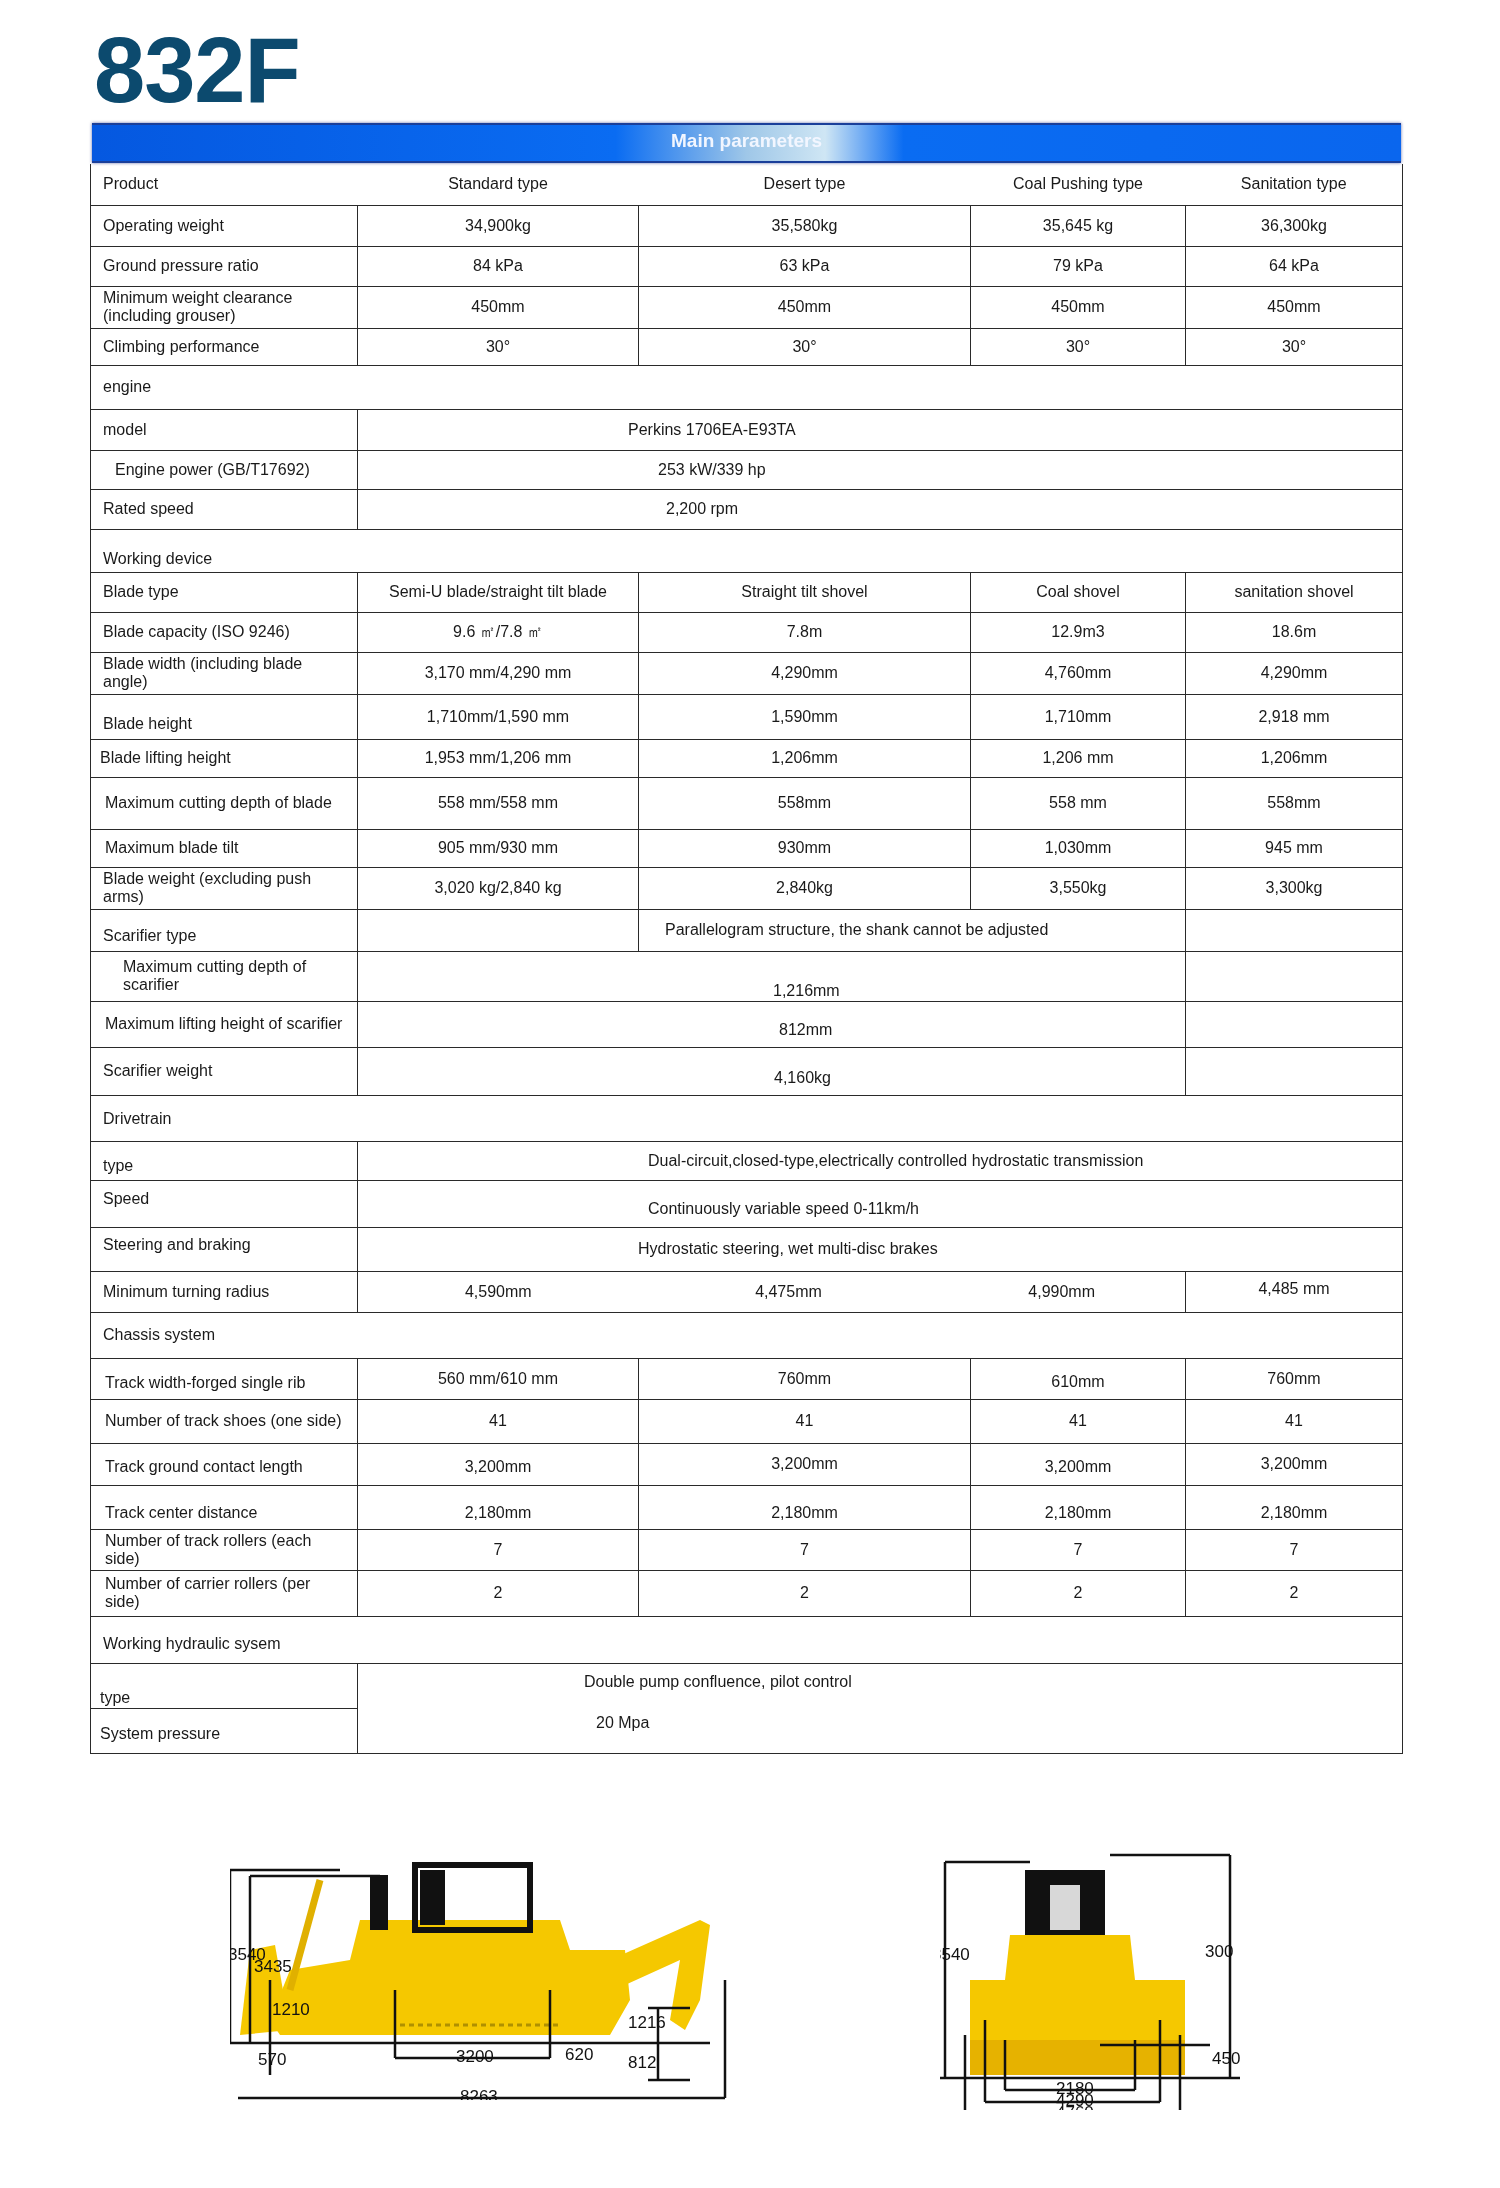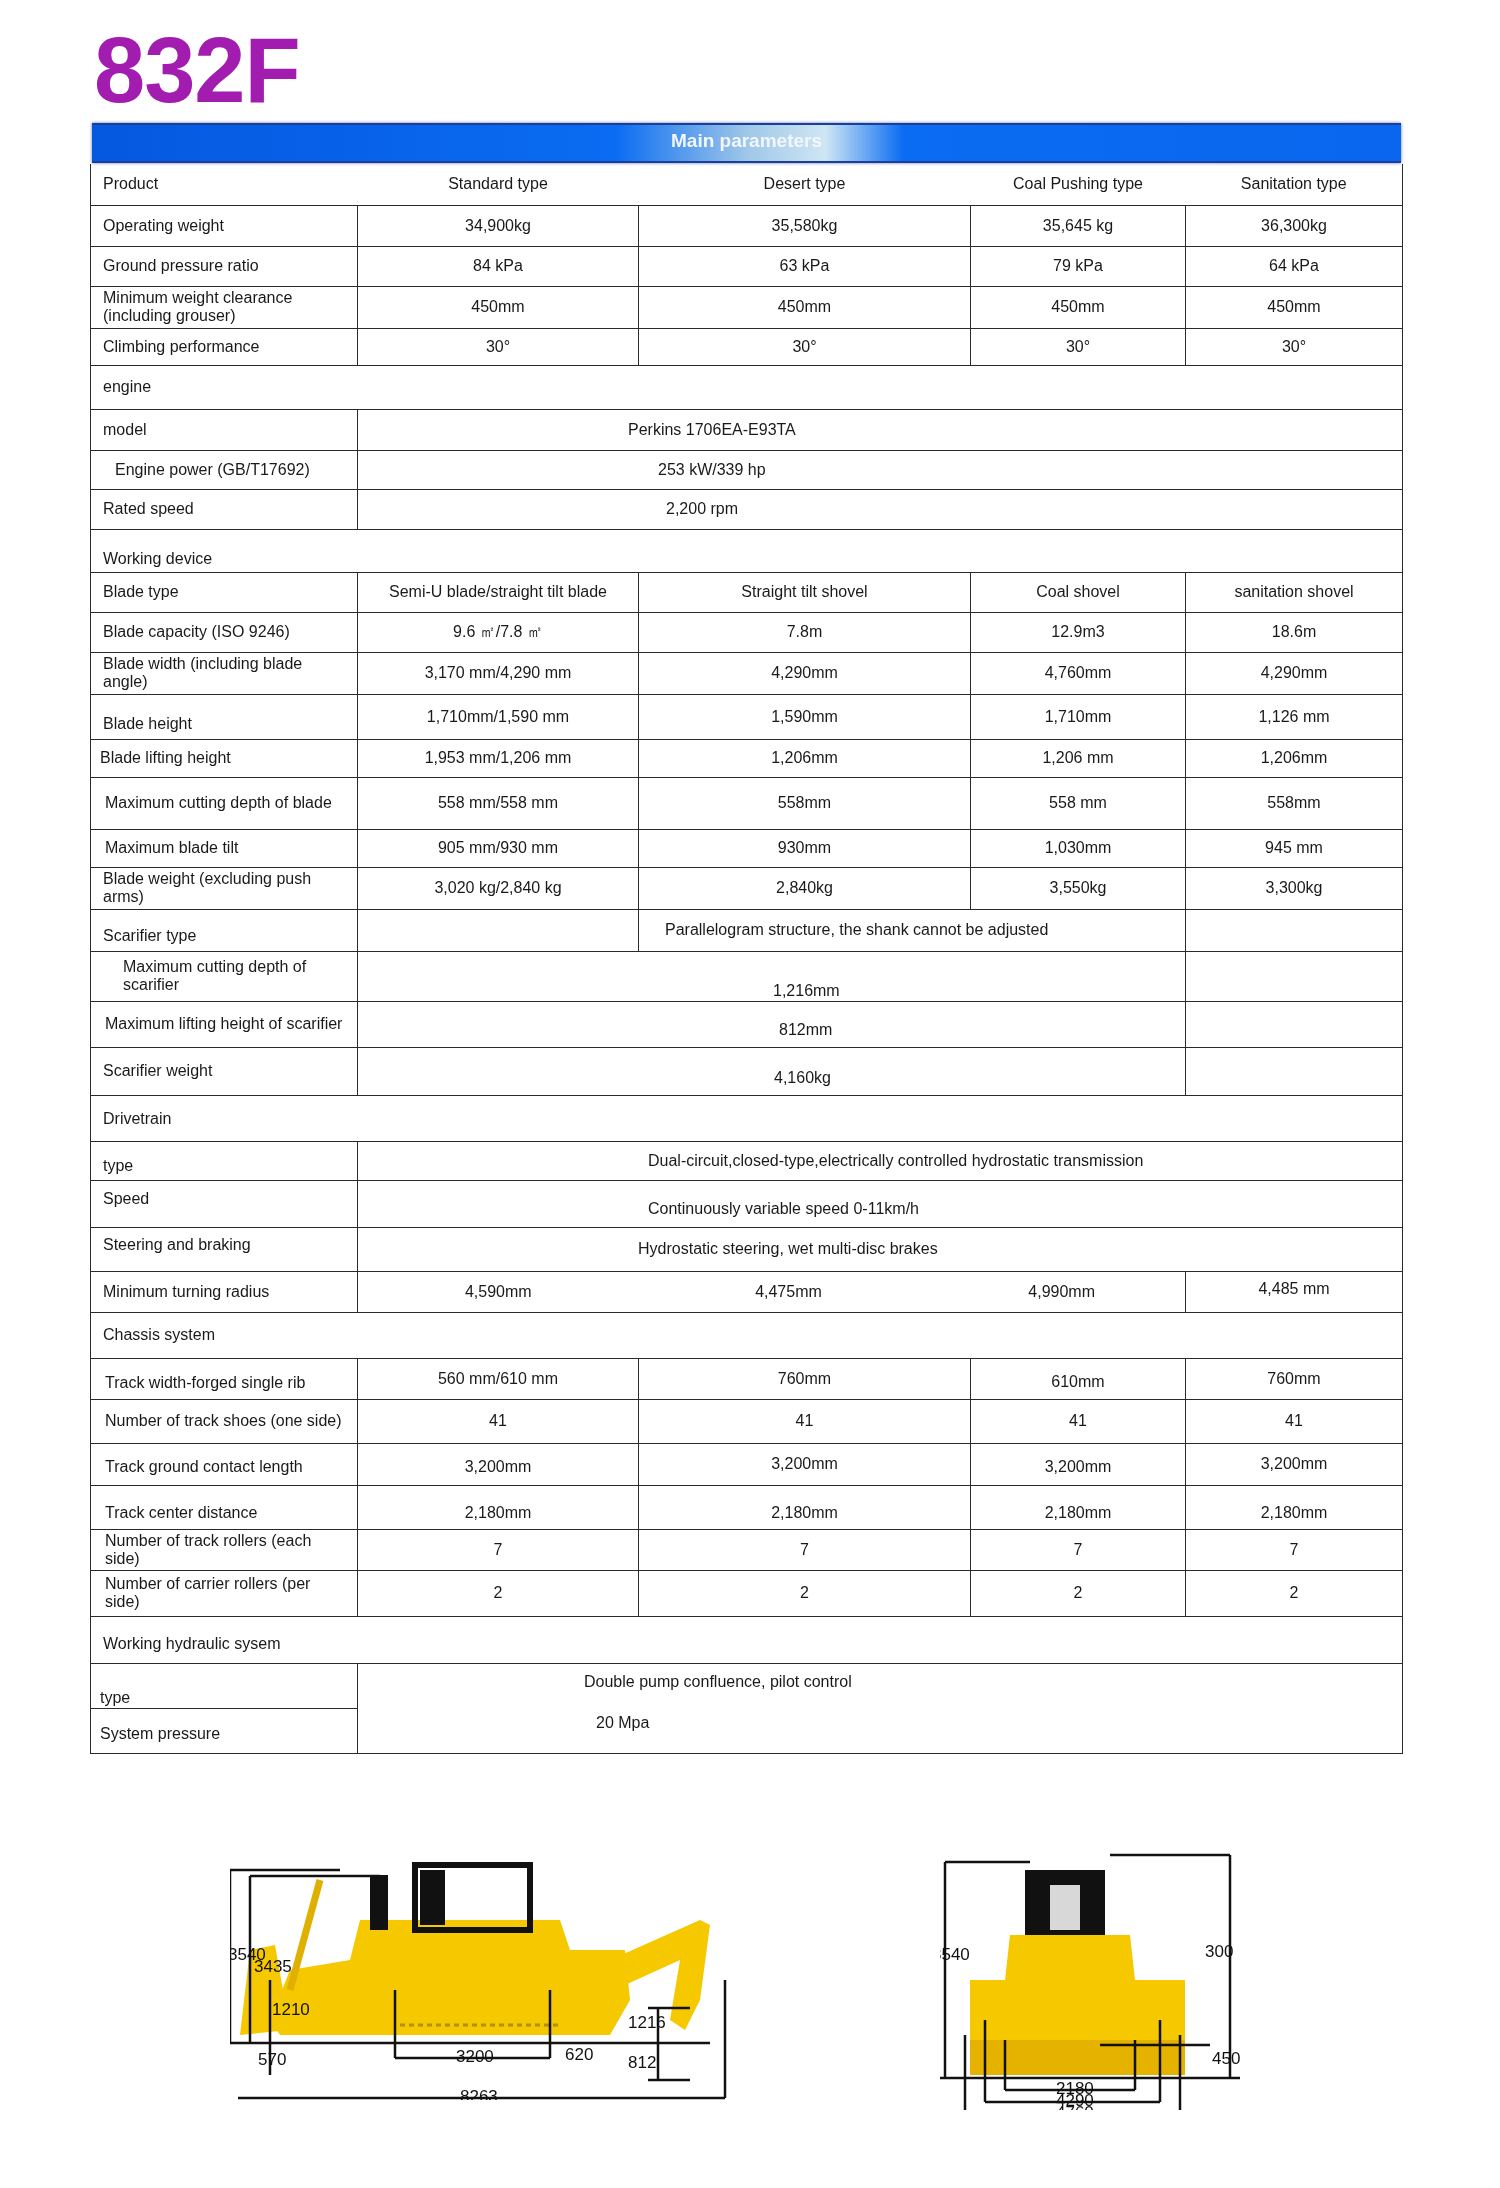--- a/index.html
+++ b/index.html
@@ -1,19 +1,19 @@
 <!DOCTYPE html>
 <html><head>
 <meta charset="utf-8">
 <style>
   html, body { margin:0; padding:0; background:#ffffff; }
   body { width:1500px; height:2188px; position:relative; overflow:hidden;
          font-family:"Liberation Sans", "DejaVu Sans", sans-serif; color:#1a1a1a; }
   .title { position:absolute; left:94px; top:24px; font-family:"Liberation Sans", sans-serif;
-           font-weight:bold; font-size:92px; line-height:92px; color:#a21caf; letter-spacing:-1px; }
+           font-weight:bold; font-size:92px; line-height:92px; color:#0c4a6e; letter-spacing:-1px; }
   .banner { position:absolute; left:92px; top:123px; width:1309px; height:40px;
             background:linear-gradient(90deg,#0558e0 0%,#0a6cf2 40%,#9fc7e8 50%,#cfe6f4 56%,#0a6cf2 62%,#0a66ee 100%);
             box-shadow:0 0 3px rgba(0,20,120,.6); border-top:2px solid #1a3f9a; border-bottom:2px solid #1a3f9a;
             box-sizing:border-box; }
   .banner span { position:absolute; left:0; right:0; top:5px; text-align:center; color:#f2f6ff;
                  font-weight:bold; font-size:19px; }
   table.spec { position:absolute; left:90px; top:164px; width:1312px; border-collapse:collapse;
                table-layout:fixed; font-size:16px; }
   table.spec td { border:1.5px solid #2a2a2a; padding:0 12px; vertical-align:middle; line-height:18px; }
   td.lbl { text-align:left; }
@@ -120,21 +120,21 @@
       <td class="val">3,170 mm/4,290 mm</td>
       <td class="val">4,290mm</td>
       <td class="val">4,760mm</td>
       <td class="val">4,290mm</td>
     </tr>
     <tr style="height:45px">
       <td class="lbl" style="padding-top:14px">Blade height</td>
       <td class="val">1,710mm/1,590 mm</td>
       <td class="val">1,590mm</td>
       <td class="val">1,710mm</td>
-      <td class="val">1,126 mm</td>
+      <td class="val">2,918 mm</td>
     </tr>
     <tr style="height:38px">
       <td class="lbl" style="padding-left:9px">Blade lifting height</td>
       <td class="val">1,953 mm/1,206 mm</td>
       <td class="val">1,206mm</td>
       <td class="val">1,206 mm</td>
       <td class="val">1,206mm</td>
     </tr>
     <tr style="height:52px">
       <td class="lbl" style="padding-left:14px">Maximum cutting depth of blade</td>

